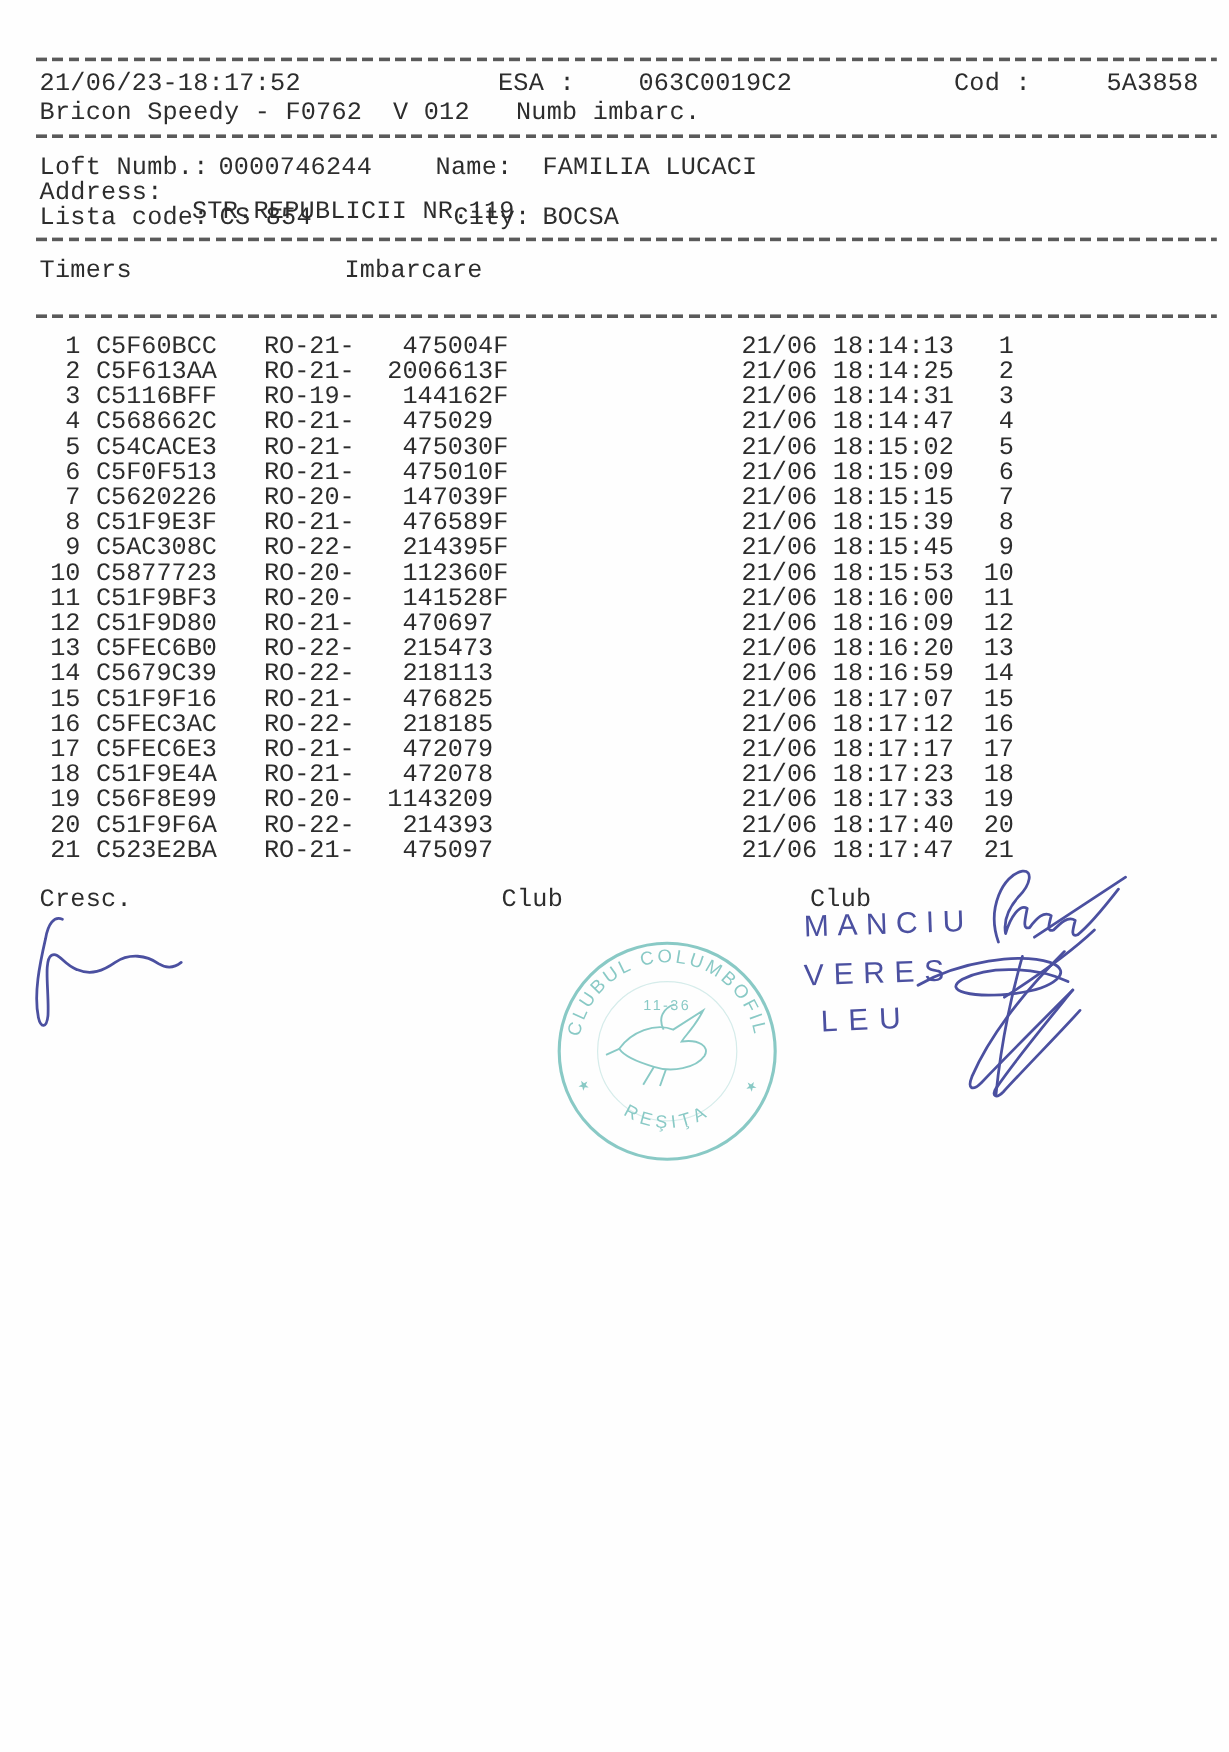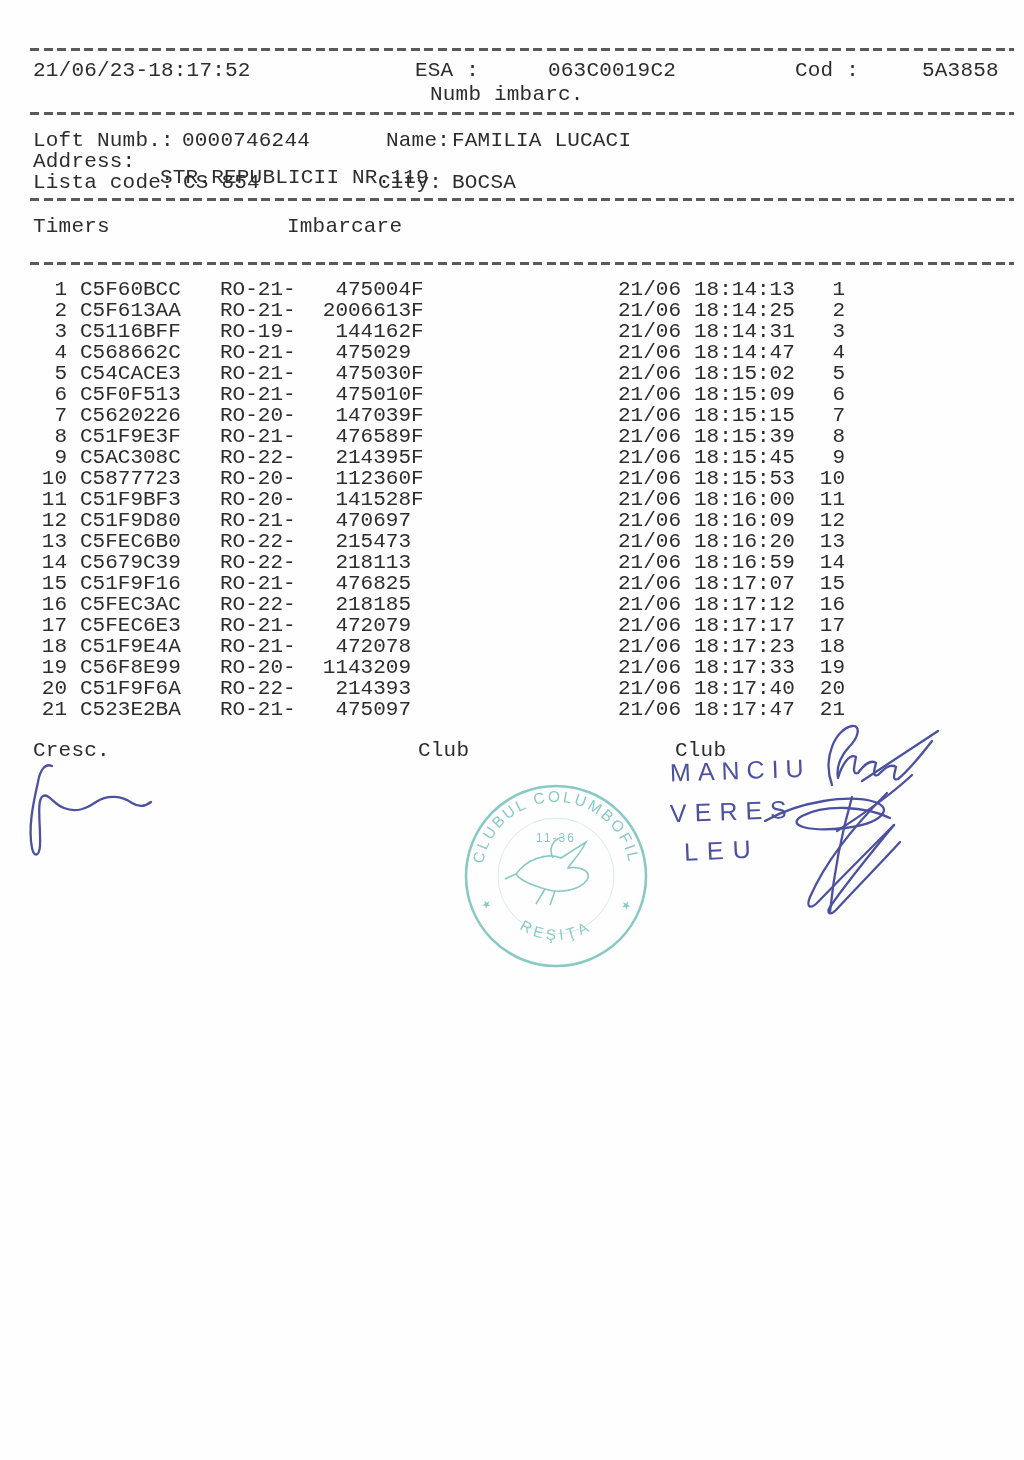--- a/index.html
+++ b/index.html
@@ -46,28 +46,29 @@
 
 <div class="page">
 
   <div class="sep" style="top:48px"></div>
   <div class="sep" style="top:112px"></div>
   <div class="sep" style="top:198px"></div>
   <div class="sep" style="top:262px"></div>
 
   <span class="t" style="left:33px;top:60px">21/06/23-18:17:52</span>
   <span class="t" style="left:415px;top:60px">ESA :</span>
-  <span class="t" style="left:548px;top:60px">063C0019C2</span>
+  <span class="t" style="left:532px;top:60px">063C0019C2</span>
   <span class="t" style="left:795px;top:60px">Cod :</span>
   <span class="t" style="left:922px;top:60px">5A3858</span>
+  <span class="t" style="left:33px;top:84px">Bricon Speedy - F0762  V 012</span>
   <span class="t" style="left:430px;top:84px">Numb imbarc.</span>
 
   <span class="t" style="left:33px;top:130px">Loft Numb.:</span>
   <span class="t" style="left:182px;top:130px">0000746244</span>
-  <span class="t" style="left:386px;top:130px">Name:</span>
+  <span class="t" style="left:363px;top:130px">Name:</span>
   <span class="t" style="left:452px;top:130px">FAMILIA LUCACI</span>
   <span class="t" style="left:33px;top:151px">Address:</span>
   <span class="t" style="left:160px;top:167px">STR.REPUBLICII NR.119</span>
   <span class="t" style="left:33px;top:172px">Lista code:</span>
   <span class="t" style="left:183px;top:172px">CS 854</span>
   <span class="t" style="left:378px;top:172px">City:</span>
   <span class="t" style="left:452px;top:172px">BOCSA</span>
 
   <span class="t" style="left:33px;top:216px">Timers</span>
   <span class="t" style="left:287px;top:216px">Imbarcare</span>

